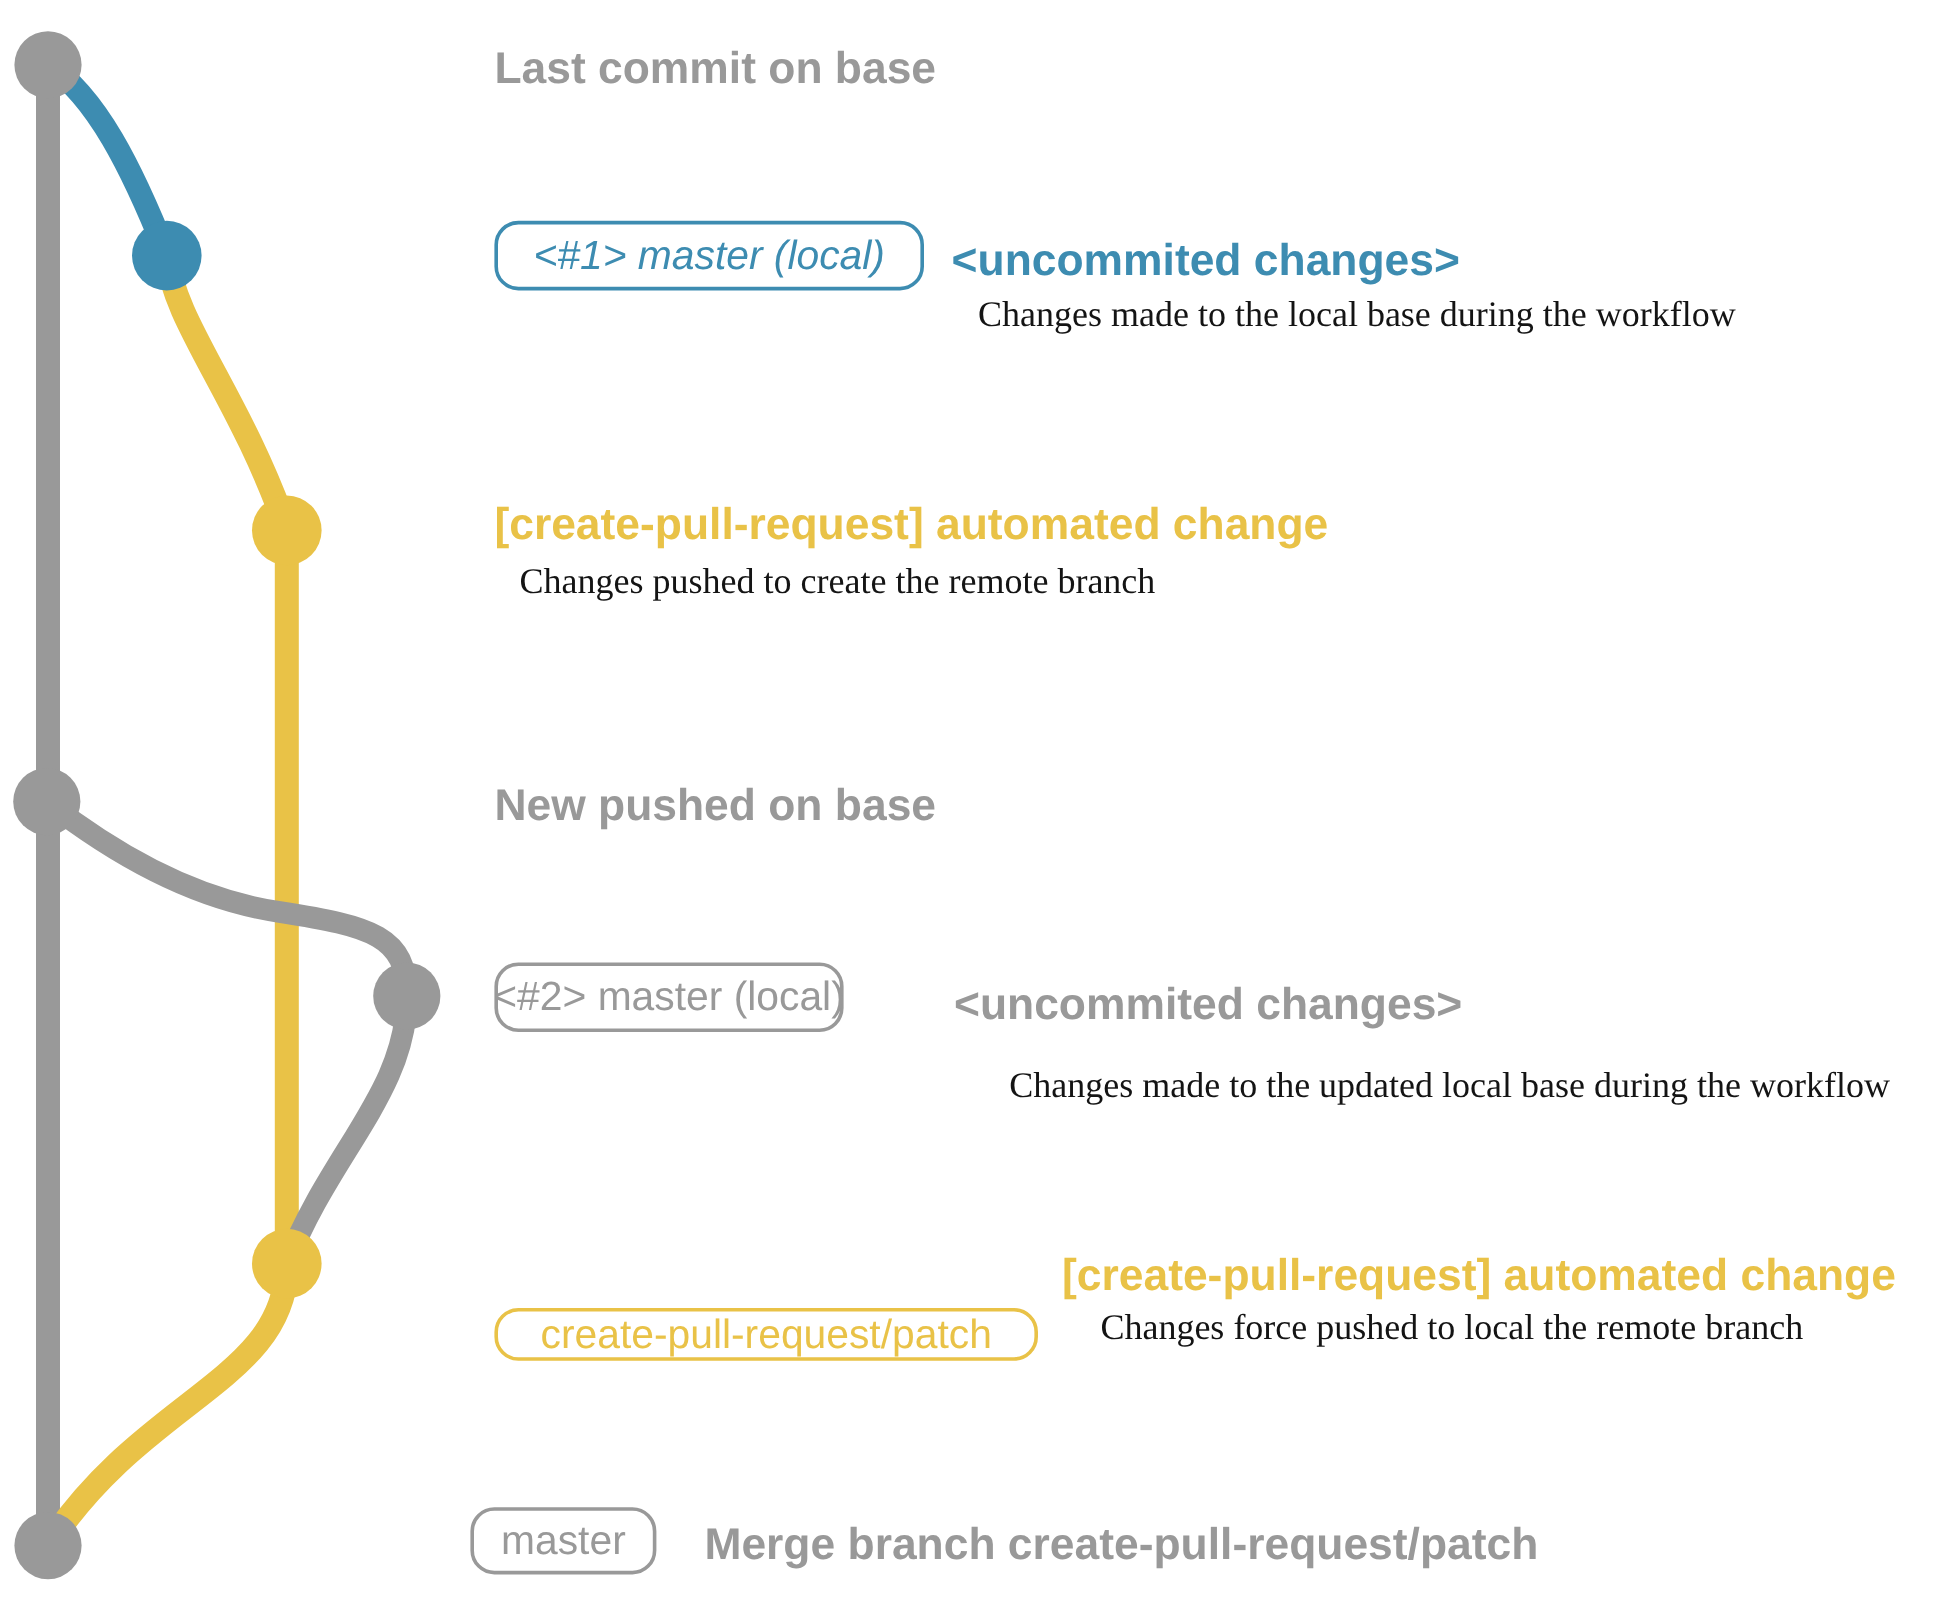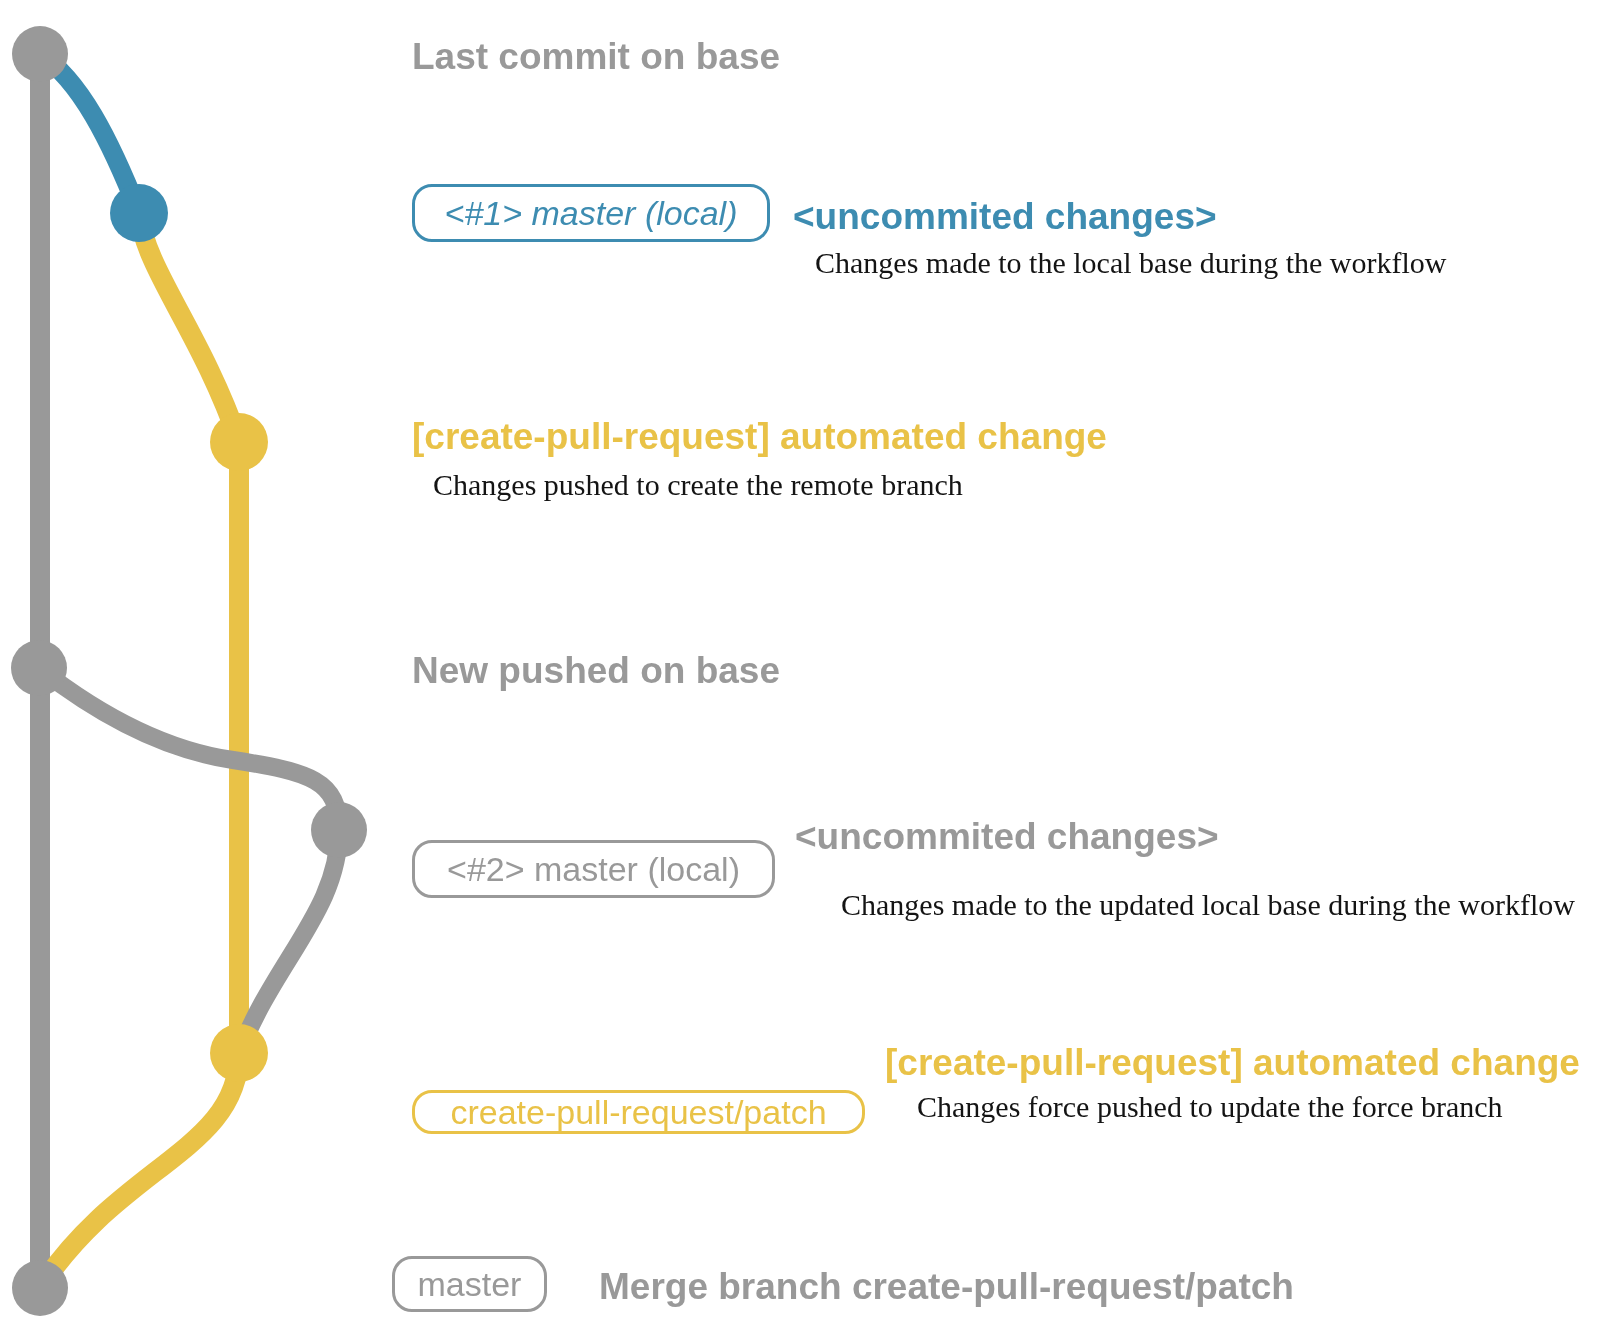--- a/index.html
+++ b/index.html
@@ -98,30 +98,30 @@
     <span>&lt;#1&gt; master (local)</span>
   </div>
   <div class="lbl big blue-text" style="left:793px; top:196px;">&lt;uncommited changes&gt;</div>
   <div class="desc" style="left:815px; top:246px;">Changes made to the local base during the workflow</div>
 
   <div class="lbl big yellow-text" style="left:412px; top:416px;">[create-pull-request] automated change</div>
   <div class="desc" style="left:433px; top:468px;">Changes pushed to create the remote branch</div>
 
   <div class="lbl big gray-text" style="left:412px; top:650px;">New pushed on base</div>
 
-  <div class="badge gray-badge" style="left:412px; top:840px; width:363px; height:58px;">
+  <div class="badge gray-badge" style="left:412px; top:802px; width:291px; height:58px;">
     <span>&lt;#2&gt; master (local)</span>
   </div>
   <div class="lbl big gray-text" style="left:795px; top:816px;">&lt;uncommited changes&gt;</div>
   <div class="desc" style="left:817px; top:888px;margin-left:24px;">Changes made to the updated local base during the workflow</div>
 
   <div class="badge yellow-badge" style="left:412px; top:1090px; width:453px; height:44px;">
     <span>create-pull-request/patch</span>
   </div>
   <div class="lbl big yellow-text" style="left:885px; top:1042px;">[create-pull-request] automated change</div>
-  <div class="desc" style="left:917px; top:1090px;">Changes force pushed to update the force branch</div>
+  <div class="desc" style="left:917px; top:1090px;">Changes force pushed to local the remote branch</div>
 
   <div class="badge gray-badge" style="left:392px; top:1256px; width:155px; height:56px;">
     <span>master</span>
   </div>
-  <div class="lbl big gray-text" style="left:587px; top:1266px;margin-left:12px;">Merge branch create-pull-request/patch</div>
+  <div class="lbl big gray-text" style="left:587px; top:1266px;">Merge branch create-pull-request/patch</div>
 
 </div>
 
 </body></html>

